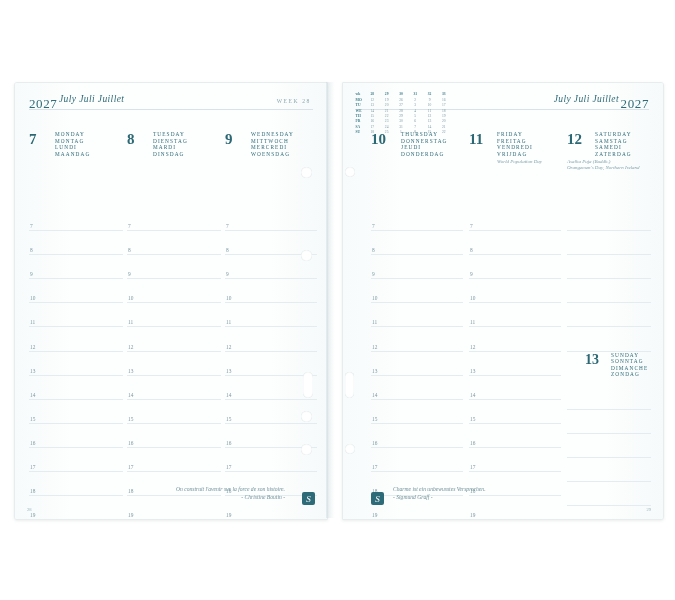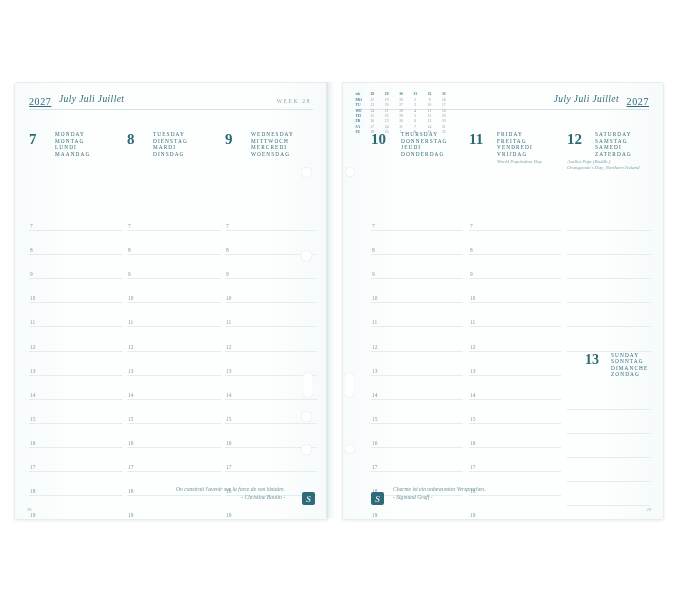--- a/index.html
+++ b/index.html
@@ -17,21 +17,21 @@
   .page-left{left:14px;width:312px;border-radius:3px 1px 1px 3px;}
   .page-right{left:342px;width:320px;border-radius:1px 3px 3px 1px;}
 
   
   .paper-tint{position:absolute;inset:0;background:
      linear-gradient(90deg,#f7fbfb 0%, #fdfefe 18%, #fdfefe 82%, #f6fafa 100%);}
 
   
   .hdr{position:absolute;top:9px;left:0;right:0;height:18px;}
   .hdr-line{position:absolute;left:14px;right:14px;top:17px;height:1px;background:#d7e3e6;}
-  .year{position:absolute;font-size:10px;letter-spacing:.6px;color:#2e6b78;text-decoration:underline;}
+  .year{position:absolute;font-size:13px;letter-spacing:.6px;color:#2e6b78;}
   .months{position:absolute;font-size:9.5px;letter-spacing:.4px;color:#2e6b78;font-style:italic;}
   .week{position:absolute;font-size:5.6px;letter-spacing:1.6px;color:#8aa9b0;}
 
   .hdr-left .year{left:14px;top:4px;}
   .hdr-left .months{left:44px;top:2px;}
   .hdr-left .week{right:16px;top:6px;}
 
   .hdr-right .year{right:14px;top:4px;}
   .hdr-right .months{right:44px;top:2px;}
 

